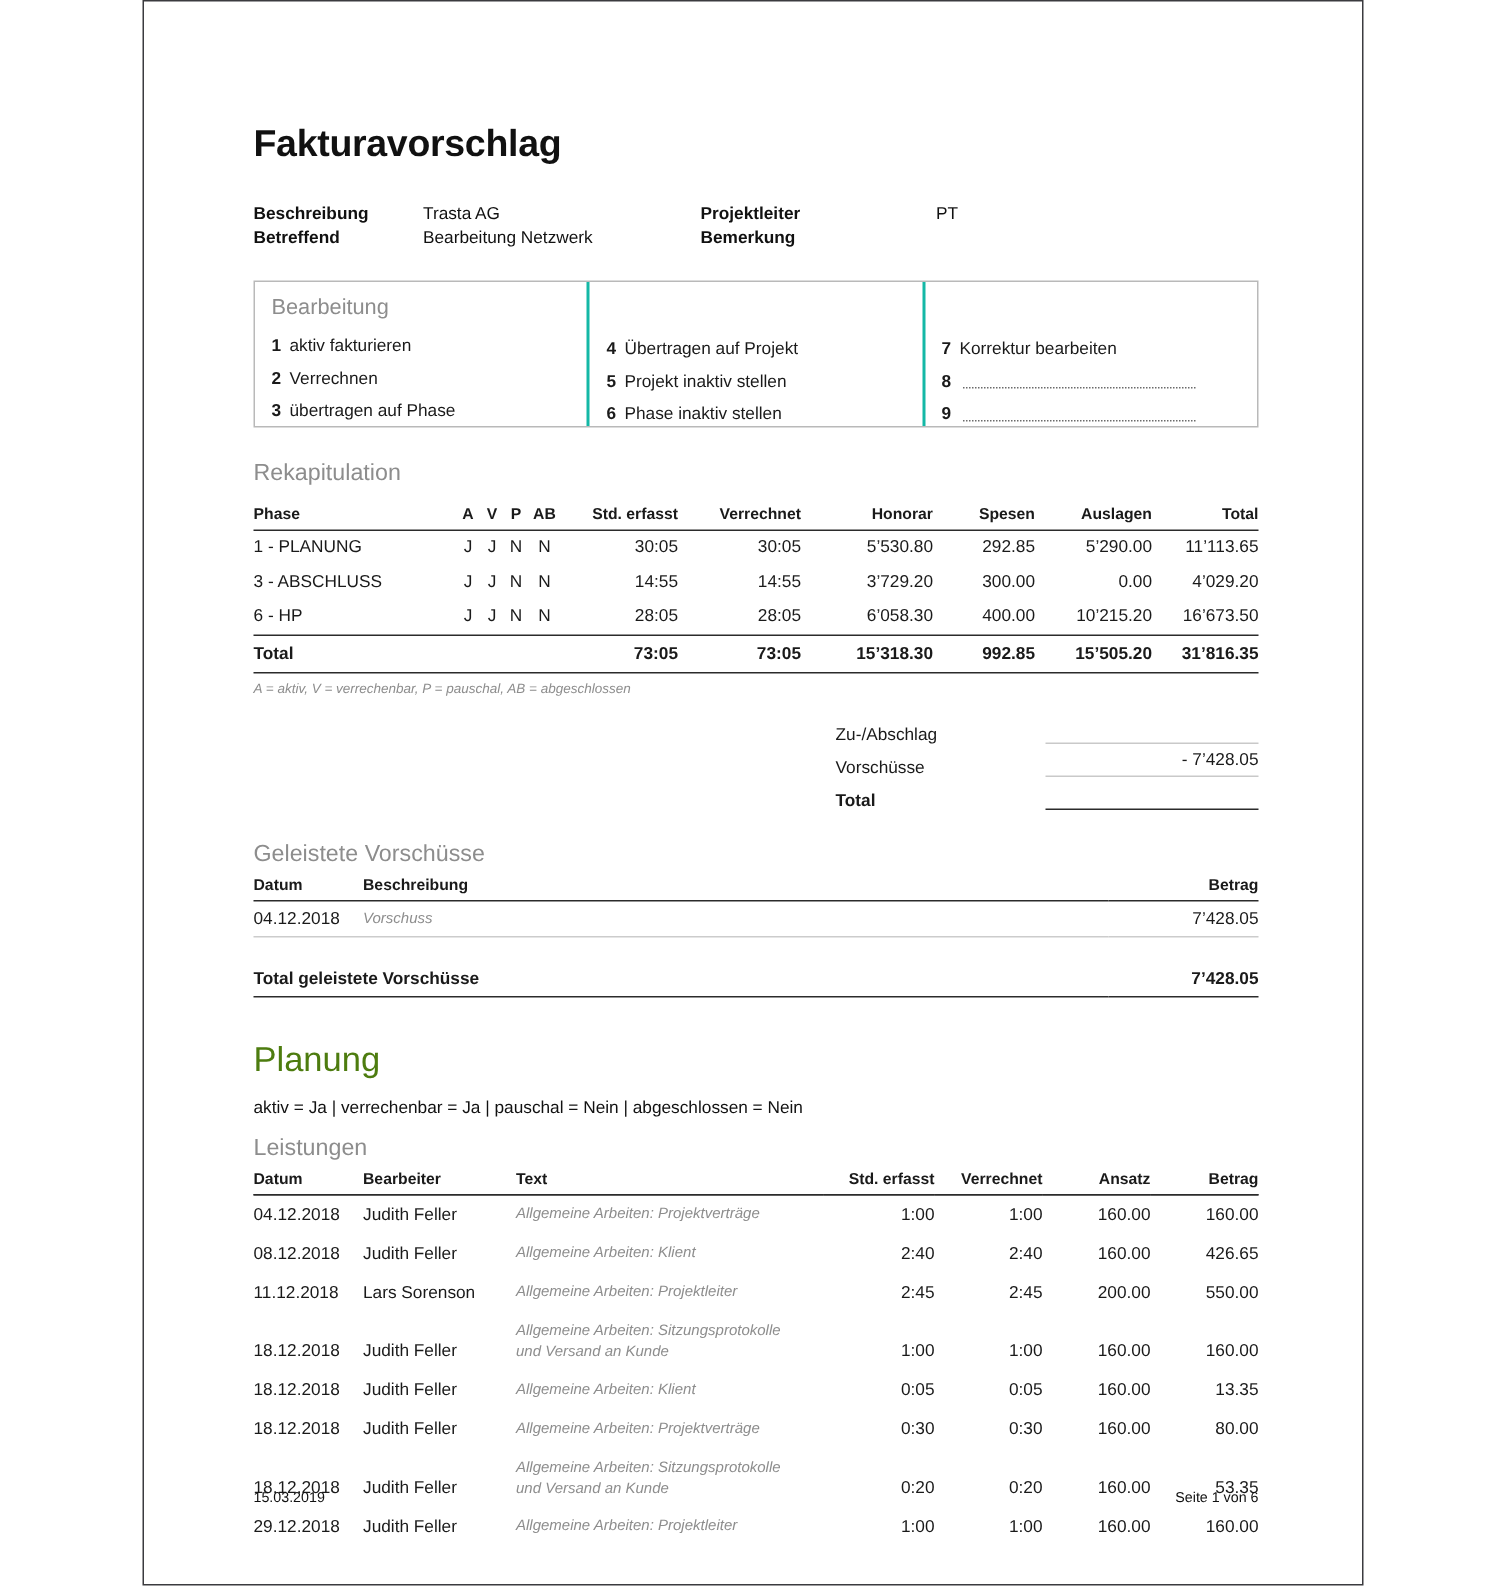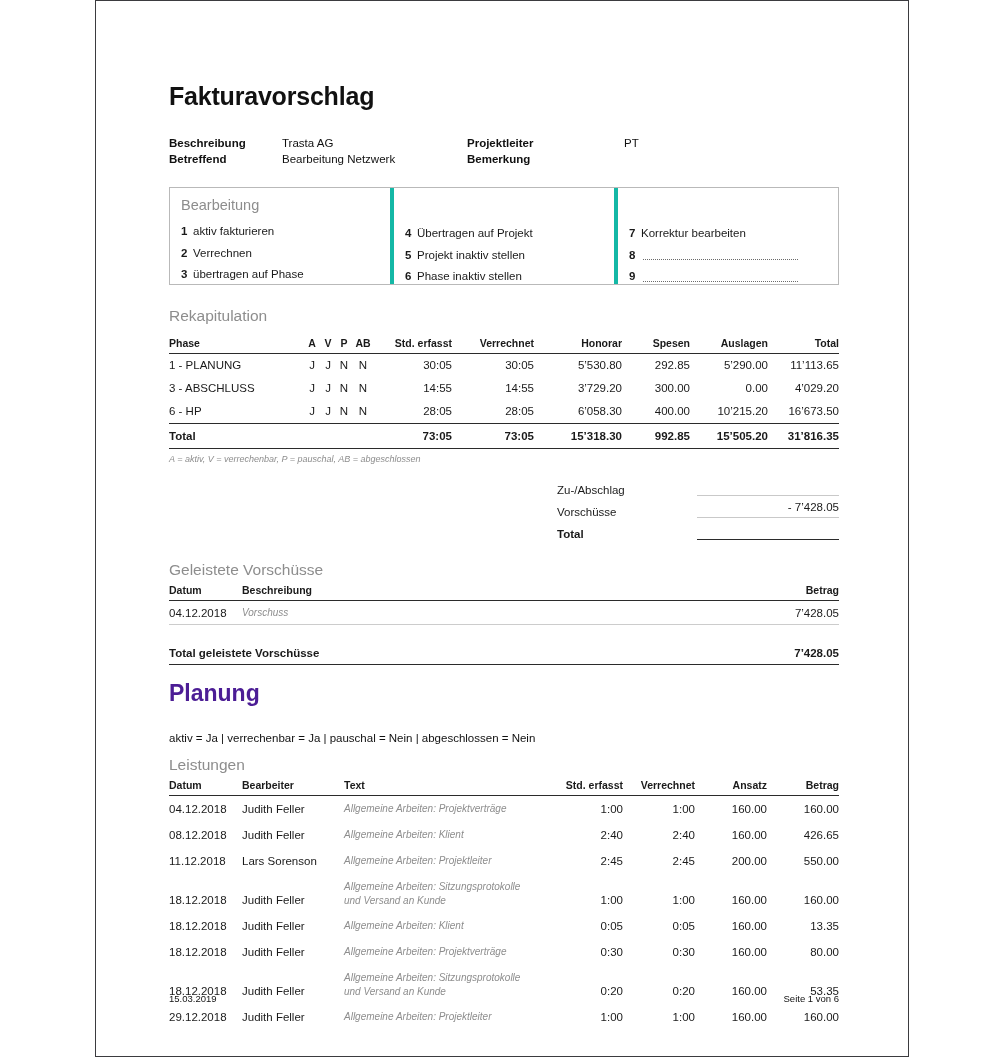--- a/index.html
+++ b/index.html
@@ -74,21 +74,21 @@
     display: flex;
     height: 98px;
     box-sizing: border-box;
   }
   .bearb-col {
     flex: 1 1 0;
     padding: 9px 0 0 11px;
     box-sizing: border-box;
     position: relative;
   }
-  .bearb-col + .bearb-col { border-left: 4px solid #14b8a6; }
+  .bearb-col + .bearb-col { border-left: 2px solid #14b8a6; }
   .bearb-title {
     font-size: 14.5px;
     color: #8d8d8d;
     line-height: 1.2;
     margin-bottom: 7px;
   }
   .bearb-spacer { height: 26px; }
   .bearb-item {
     font-size: 11.5px;
     line-height: 21.5px;
@@ -107,29 +107,29 @@
   
   .sec-head {
     font-size: 15.5px;
     color: #8d8d8d;
     margin-top: 22px;
     margin-bottom: 11px;
     line-height: 1.2;
   }
   .big-head {
     font-size: 23px;
-    font-weight: bold;
-    color: #4c1d95;
-    margin-top: 15px;
+    font-weight: normal;
+    color: #4d7c0f;
+    margin-top: 28px;
     line-height: 1.2;
   }
   .phase-flags {
     font-size: 11.5px;
     color: #111;
-    margin-top: 24px;
+    margin-top: 12px;
   }
 
   
   table { border-collapse: collapse; width: 100%; font-size: 11.5px; }
   th {
     font-weight: bold;
     font-size: 10.5px;
     text-align: left;
     padding: 0 0 4px 0;
     border-bottom: 1.5px solid #2b2b2b;

